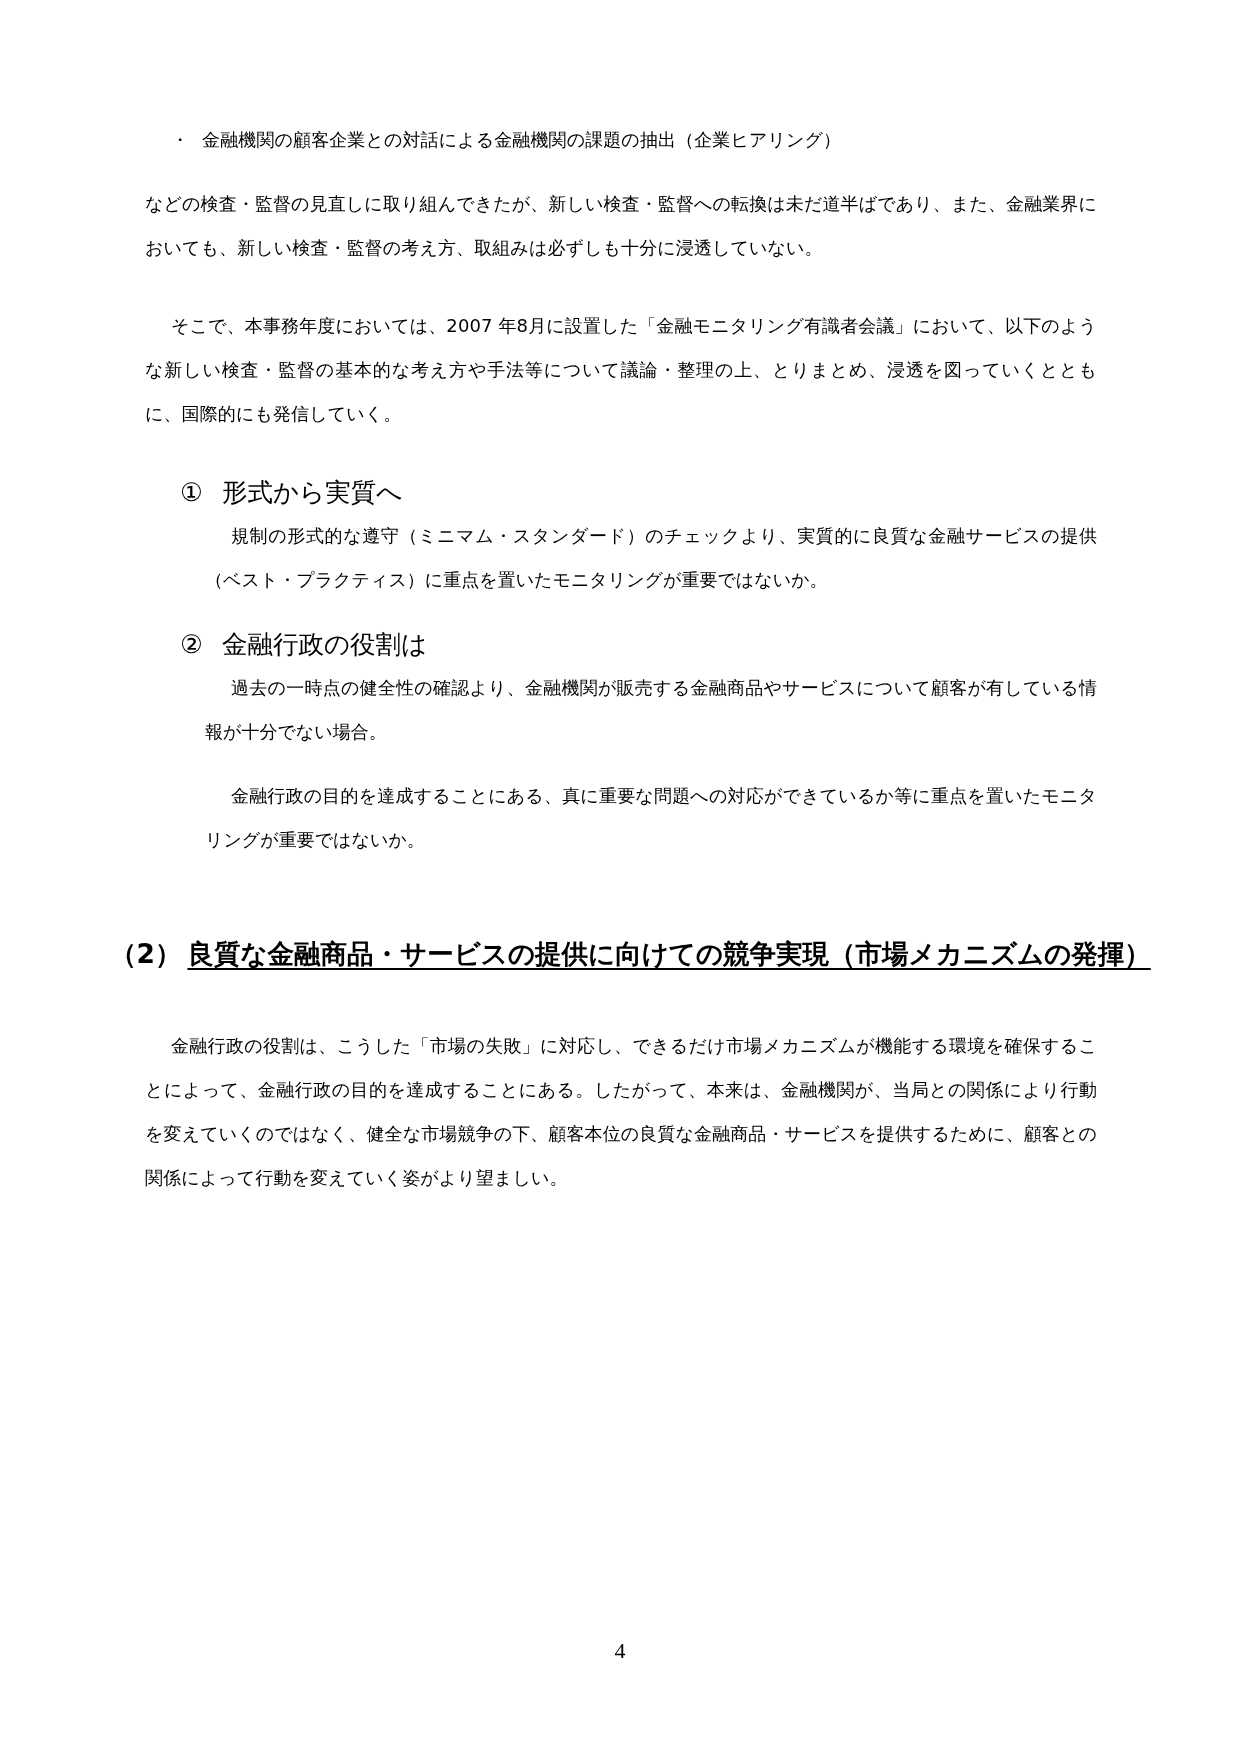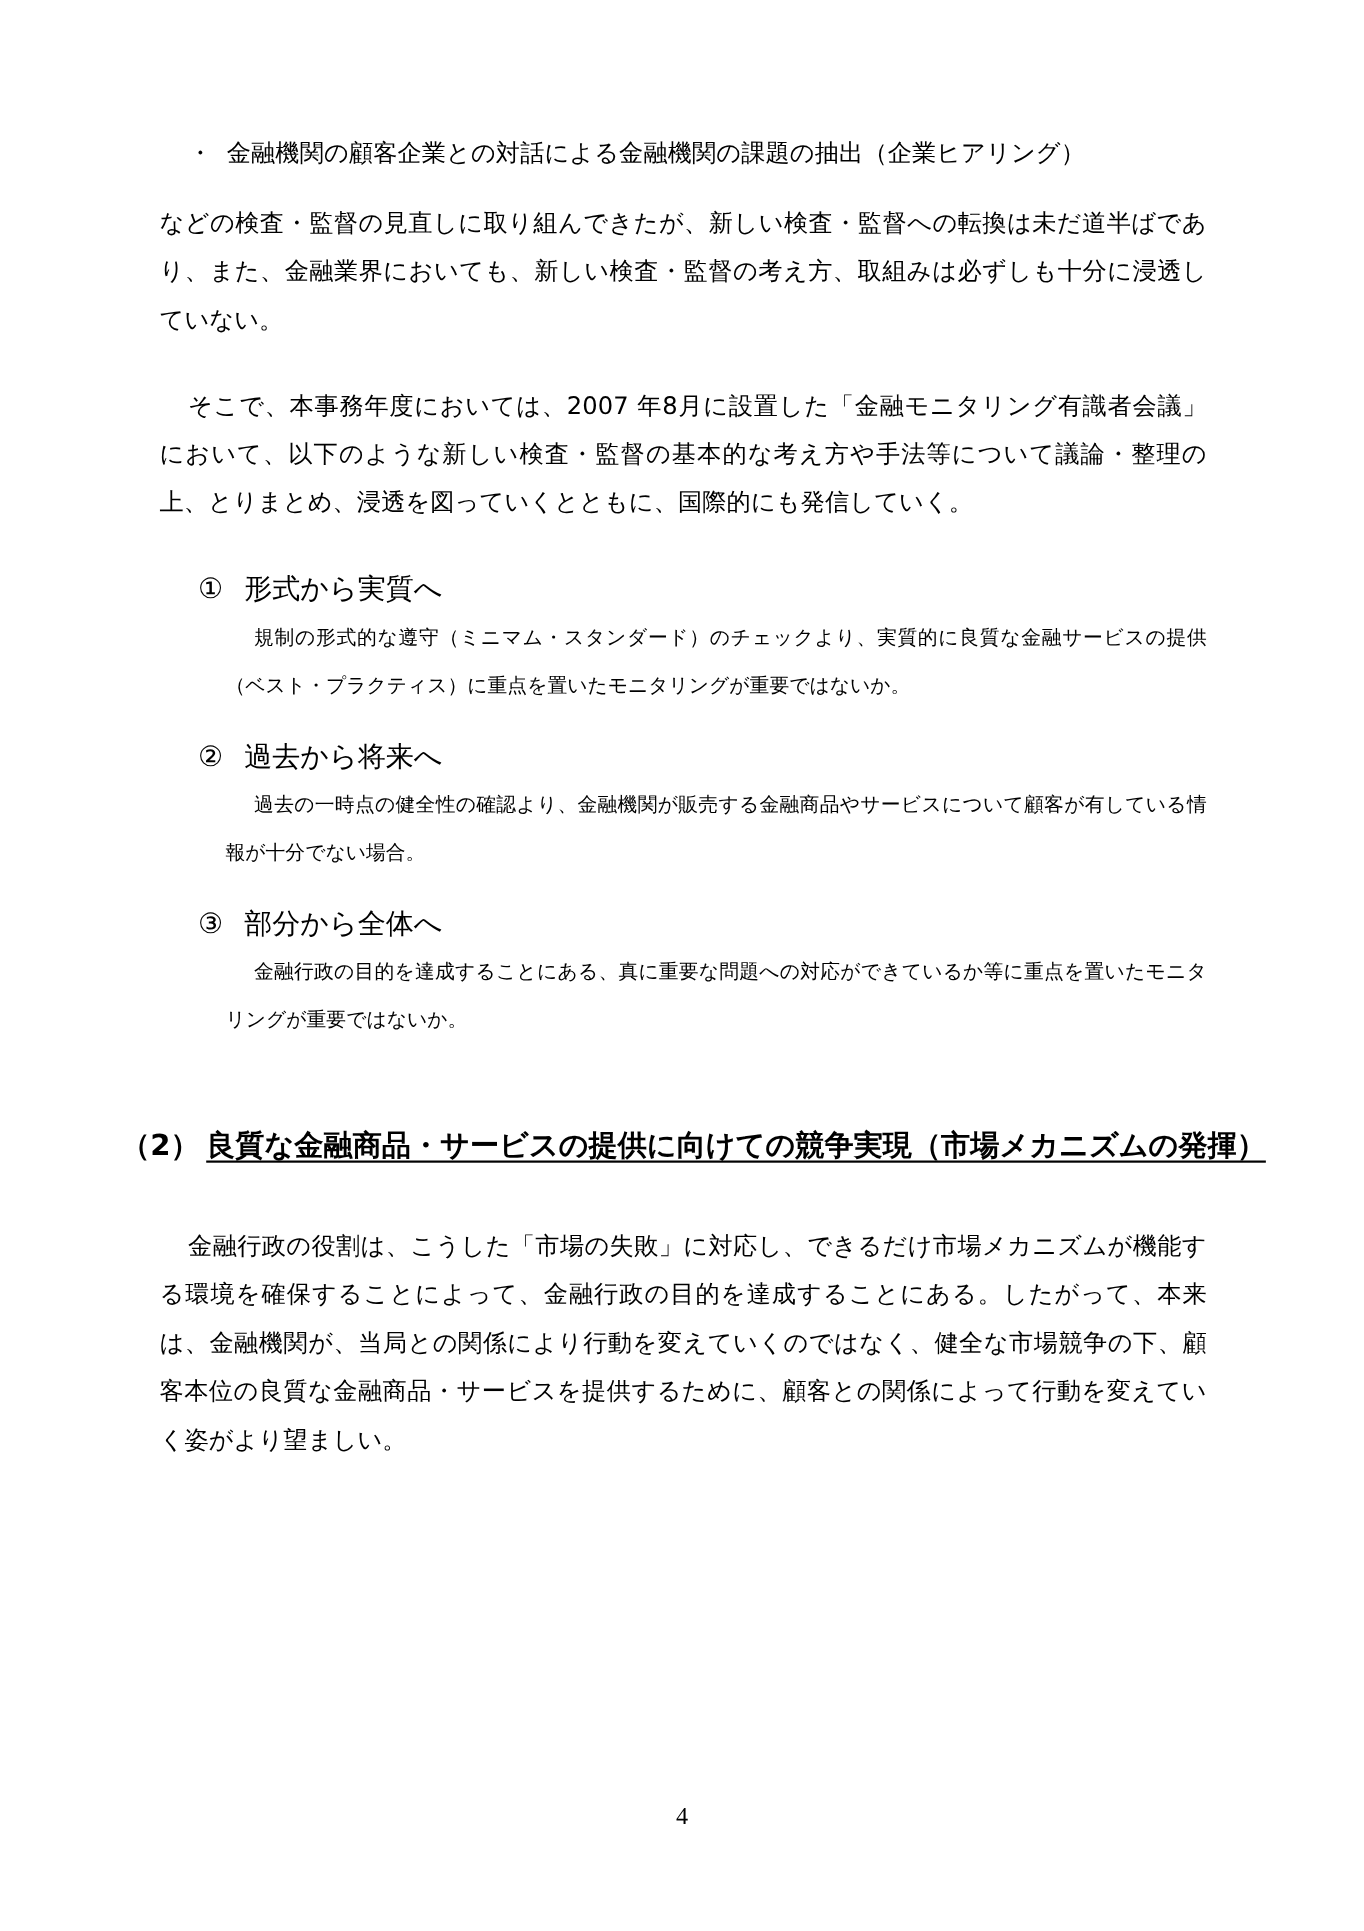--- a/index.html
+++ b/index.html
@@ -20,21 +20,21 @@
   }
   .content {
     position: absolute;
     left: 145px;
     top: 118px;
     width: 952px;
   }
 
   
   .tb {
-    font-size: 22px;
+    font-size: 18px;
     line-height: 44px;
     text-align: justify;
     text-justify: inter-character;
     letter-spacing: 0.1px;
     word-break: break-all;
     margin: 0;
   }
 
   
   .bullet-line {
@@ -125,29 +125,26 @@
 
     <div class="num-item">
       <div class="num-head">
         <span class="marker">①</span><span>形式から実質へ</span>
       </div>
       <div class="num-body">規制の形式的な遵守（ミニマム・スタンダード）のチェックより、実質的に良質な金融サービスの提供（ベスト・プラクティス）に重点を置いたモニタリングが重要ではないか。</div>
     </div>
 
     <div class="num-item">
       <div class="num-head">
-        <span class="marker">②</span><span>過去から将来へ</span>
+        <span class="marker">②</span><span>金融行政の役割は</span>
       </div>
       <div class="num-body">過去の一時点の健全性の確認より、金融機関が販売する金融商品やサービスについて顧客が有している情報が十分でない場合。</div>
     </div>
 
     <div class="num-item">
-      <div class="num-head">
-        <span class="marker">③</span><span>部分から全体へ</span>
-      </div>
       <div class="num-body">金融行政の目的を達成することにある、真に重要な問題への対応ができているか等に重点を置いたモニタリングが重要ではないか。</div>
     </div>
 
     <div class="gap-xl"></div>
 
     <div class="section-heading" style="margin-left:-35px;">
       <span class="sh-num">（2）</span><span class="sh-text">良質な金融商品・サービスの提供に向けての競争実現（市場メカニズムの発揮）</span>
     </div>
 
     <div class="gap-sm"></div>

